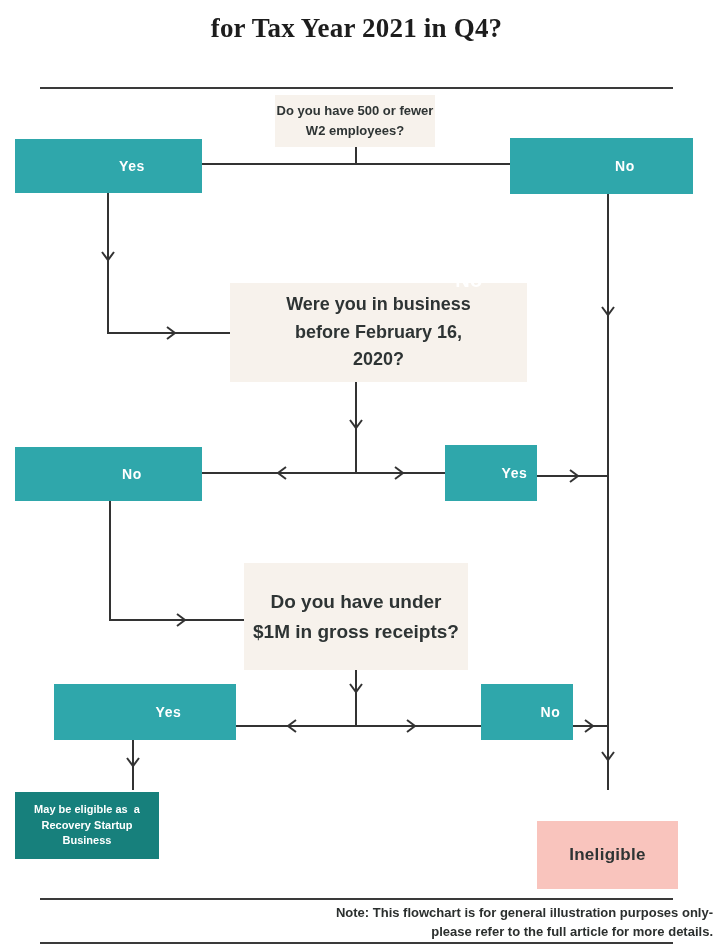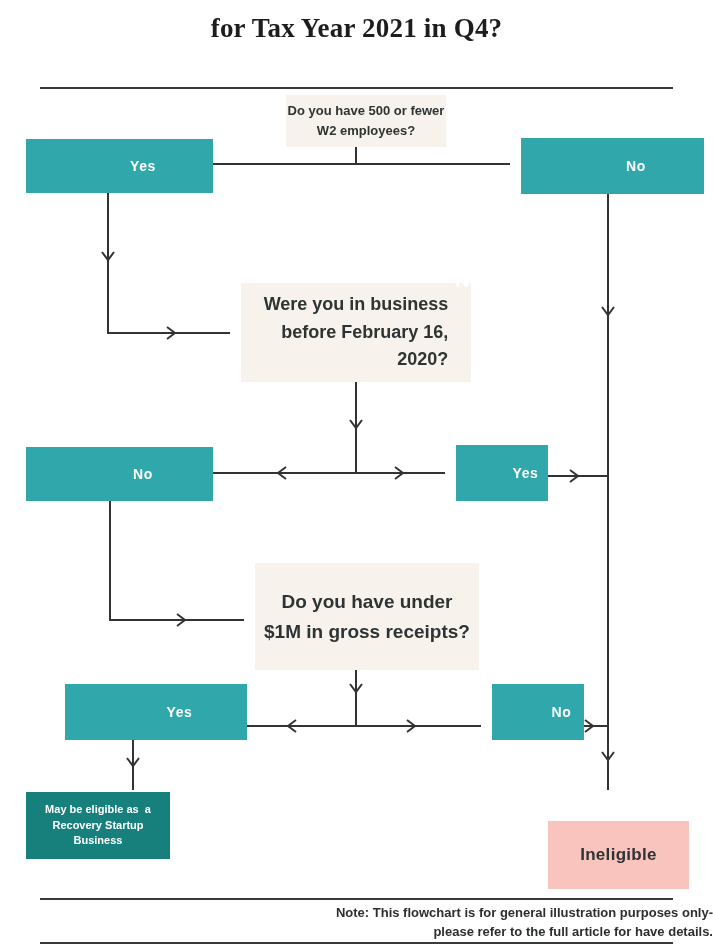--- a/index.html
+++ b/index.html
@@ -18,21 +18,21 @@
   }
   .connectors{position:absolute;left:0;top:0;z-index:1;}
   .title{
     position:absolute;left:0;top:10px;width:713px;text-align:center;z-index:2;
     font-family:"Liberation Serif","DejaVu Serif",serif;
     font-size:27px;font-weight:600;color:#1d1d1d;line-height:37px;letter-spacing:.2px;
   }
   .rule{position:absolute;height:2px;background:#3a3a3a;z-index:2;}
   .box{
     position:absolute;display:flex;align-items:center;justify-content:center;
-    text-align:center;z-index:3;margin-left:11px;
+    text-align:center;z-index:3;
   }
   .q{
     background:var(--beige);color:var(--ink);font-weight:600;
     white-space:pre-wrap;line-height:1.55;
   }
   .ans{
     background:var(--teal);color:#ffffff;font-weight:600;font-size:14px;letter-spacing:.6px;padding-left:47px;
   }
   .result-startup{
     background:var(--dark-teal);color:#ffffff;font-weight:600;font-size:11px;
@@ -40,21 +40,21 @@
   }
   .result-ineligible{
     background:var(--pink);color:var(--ink);font-weight:600;font-size:17px;letter-spacing:.3px;
   }
   .ghost-no{
     position:absolute;z-index:4;color:#ffffff;font-weight:700;font-size:20px;letter-spacing:.5px;
   }
   #q1{left:275px;top:95px;width:160px;height:52px;font-size:13px;}
   #yes1{left:15px;top:139px;width:187px;height:54px;}
   #no1{left:510px;top:138px;width:183px;height:56px;}
-  #q2{left:230px;top:283px;width:230px;height:99px;font-size:18px;text-align:right;}
+  #q2{left:230px;top:283px;width:297px;height:99px;font-size:18px;}
   #ghost-no{left:447px;top:269px;width:44px;text-align:center;}
   #no2{left:15px;top:447px;width:187px;height:54px;}
   #yes2{left:445px;top:445px;width:92px;height:56px;}
   #q3{left:244px;top:563px;width:224px;height:107px;font-size:19px;}
   #yes3{left:54px;top:684px;width:182px;height:56px;}
   #no3{left:481px;top:684px;width:92px;height:56px;}
   #result-startup{left:15px;top:792px;width:144px;height:67px;}
   #result-ineligible{left:537px;top:821px;width:141px;height:68px;}
   #rule-top{left:40px;top:87px;width:633px;}
   #rule-note-top{left:40px;top:898px;width:633px;}
@@ -138,17 +138,17 @@
   <div class="box ans" id="no3">No</div>
 
   <div class="box result-startup" id="result-startup">May be eligible as  a
 Recovery Startup
 Business</div>
   <div class="box result-ineligible" id="result-ineligible">Ineligible</div>
 
   <div class="rule" id="rule-note-top"></div>
   <div class="note">
     <div>Note: This flowchart is for general illustration purposes only-</div>
-    <div>please refer to the full article for have details.</div>
+    <div>please refer to the full article for more details.</div>
   </div>
   <div class="rule" id="rule-note-bottom"></div>
 
 </div>
 
 </body></html>

